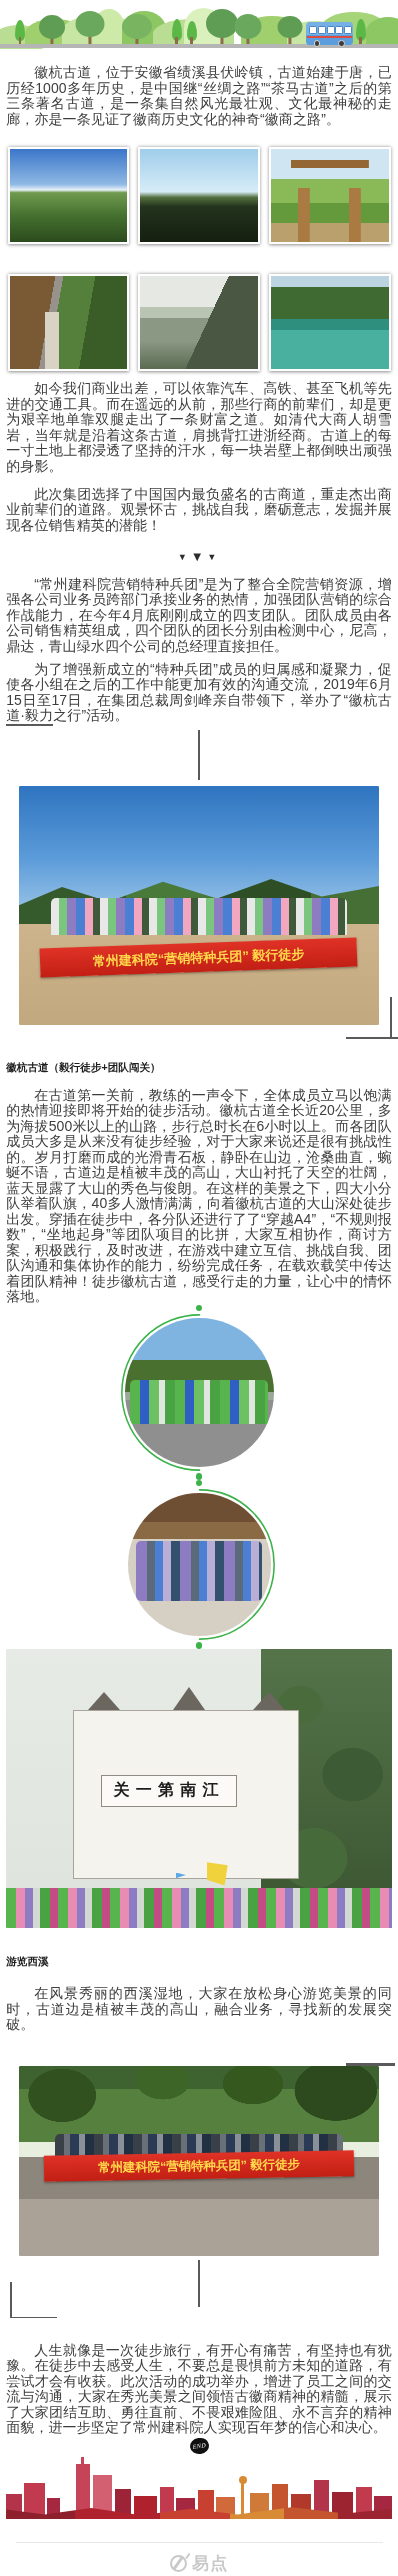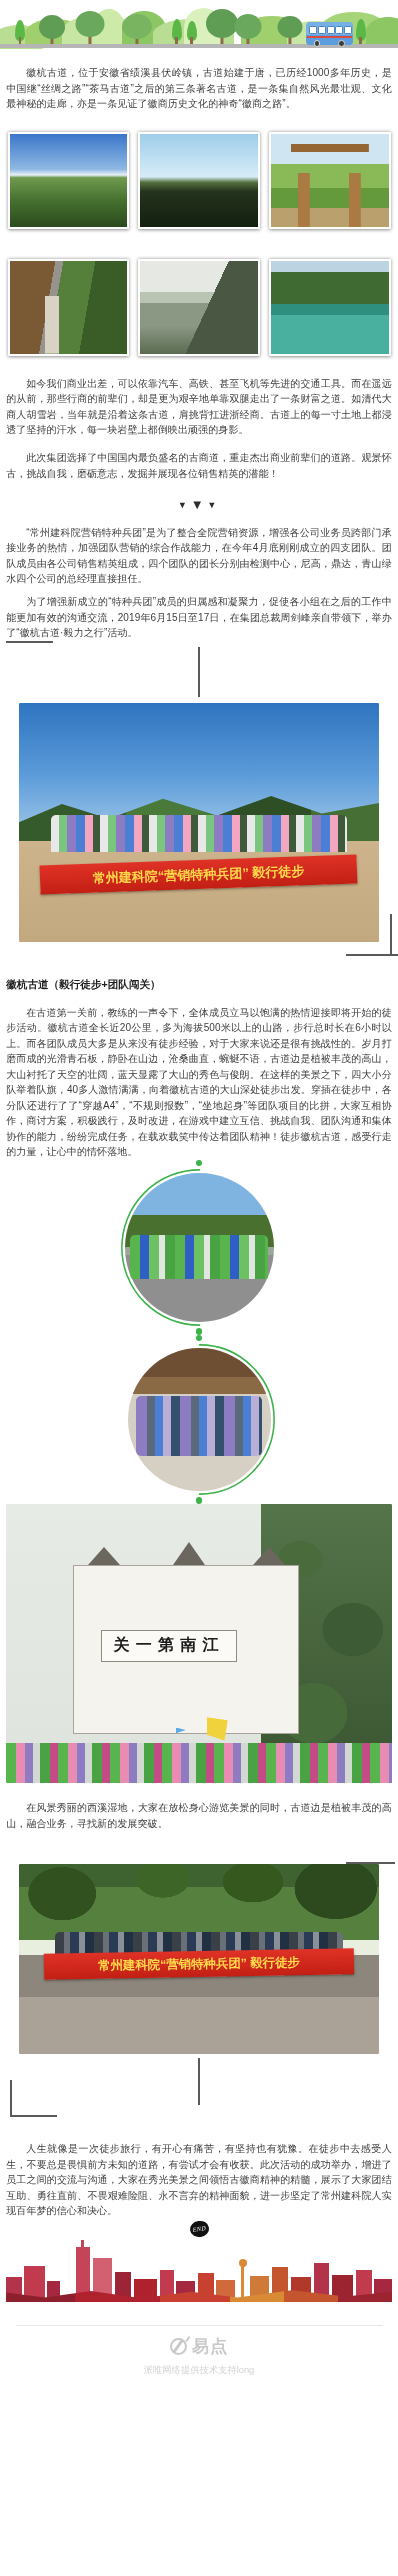--- a/index.html
+++ b/index.html
@@ -13,23 +13,23 @@
   .tree .canopy{position:absolute;left:50%;transform:translateX(-50%);border-radius:50%;}
   .tree .trunk{position:absolute;left:50%;transform:translateX(-50%);background:#8b6b4a;width:3.1px;}
   .teardrop{position:absolute;width:10px;border-radius:50% 50% 45% 45%/70% 70% 30% 30%;background:#5bb847;}
   .td-trunk{position:absolute;width:2.5px;background:#8b6b4a;}
   .bus{position:absolute;left:306px;top:22.4px;width:47px;height:22.4px;}
   .bus-body{position:absolute;inset:0;background:linear-gradient(180deg,#76b0e4 0 55%,#5b9ddd 55% 100%);border-radius:3.7px;}
   .bus-stripe{position:absolute;left:1.2px;right:1.2px;top:13.7px;height:1.9px;background:#e04b3f;}
   .bus-win{position:absolute;top:3.7px;width:6.2px;height:6.2px;background:#fff;border:0.6px solid #4a86c4;border-radius:1.2px;}
   .wheel{position:absolute;bottom:-2.5px;width:6.8px;height:6.8px;border-radius:50%;background:#3c3c3c;border:1.2px solid #d9d9d9;box-sizing:border-box;}
   
-  .para{margin:0 6.2px;font-size:10px;line-height:15.5px;text-indent:2em;letter-spacing:0.1px;text-align:justify;}
+  .para{margin:0 6.2px;font-size:14px;line-height:15.5px;text-indent:2em;letter-spacing:0.1px;text-align:justify;}
   .h-title{margin:0 6.2px;font-size:10.6px;line-height:15px;font-weight:bold;color:#1e1e1e;}
-  .mt20{margin-top:12.4px}.mt44{margin-top:20px}
+  .mt20{margin-top:12.4px}.mt44{margin-top:10px}
   .mt12{margin-top:7.5px}.mt56{margin-top:35px}.mt21{margin-top:13px}
   .mt47{margin-top:29px}.mt42{margin-top:26px}.mt28{margin-top:17.4px}.mt49{margin-top:30.5px}
   .mt22{margin-top:13.7px}.mt36{margin-top:22.4px}
   .tri-sep{margin-top:16px;height:15px;text-align:center;color:#2d2d2d;font-size:9.3px;letter-spacing:3.7px;}
   .tri-sep .mid{font-size:13px;vertical-align:-1.2px;}
   
   .grid{margin:20px 7.5px 0;display:grid;grid-template-columns:repeat(3,1fr);column-gap:8.7px;row-gap:30px;}
   .thumb{height:93px;border:2.5px solid #fff;box-shadow:0 0.6px 3.7px rgba(0,0,0,.45);border-radius:1.2px;}
   .t1{background:linear-gradient(180deg,#3b76c9 0,#8fb9e4 38%,#e8f1f8 44%,#6f9a4e 47%,#44702f 72%,#2c4a1d 100%);}
   .t2{background:linear-gradient(180deg,#9fcdea 0,#d6ecf7 46%,#55703f 52%,#23331c 62%,#141f10 100%);}
@@ -243,20 +243,21 @@
       <div class="gable" style="left:44%;border-bottom-width:23.6px;top:-23.6px;"></div>
       <div class="gable" style="left:80%;"></div>
       <div class="sign" style="font-size:16px;">关一第南江</div>
     </div>
     <div class="flag" style="left:44%;bottom:14%;width:10px;height:16px;background:#5da9e8;clip-path:polygon(0 0,100% 15%,0 35%,0 100%);"></div>
     <div class="flag" style="left:52%;bottom:13%;width:21px;height:29px;background:#f0d23c;clip-path:polygon(0 0,100% 10%,85% 80%,0 60%);"></div>
     <div class="crowd" style="left:0;right:0;bottom:0;height:40px;border-radius:0;
       background:repeating-linear-gradient(90deg,#58b54e 0 10px,#e88cb4 10px 18.7px,#8e7cc3 18.7px 27px,#d4d8d2 27px 34px,#4aa342 34px 44px,#c44c86 44px 52px);"></div>
   </div>
 
+  <h2 class="h-title mt42">游览西溪</h2>
   <p class="para mt28">在风景秀丽的西溪湿地，大家在放松身心游览美景的同时，古道边是植被丰茂的高山，融合业务，寻找新的发展突破。</p>
 
   <div class="dash mt49" style="position:static;margin-left:346px;width:49px;height:2.5px;background:#5a5a5a;"></div>
 
   <div class="bigphoto ph3 mt22">
     <div class="trees"></div>
     <div class="crowd" style="left:10%;right:10%;top:36%;height:27px;
       background:repeating-linear-gradient(90deg,#3a4048 0 8.7px,#6a7078 8.7px 15px,#2b3b55 15px 23.6px,#8a9098 23.6px 30px,#223044 30px 39px);"></div>
     <div class="red-banner" style="left:7%;right:7%;top:46%;height:26px;font-size:12.4px;transform:rotate(-1deg);">常州建科院“营销特种兵团” 毅行徒步</div>
   </div>

